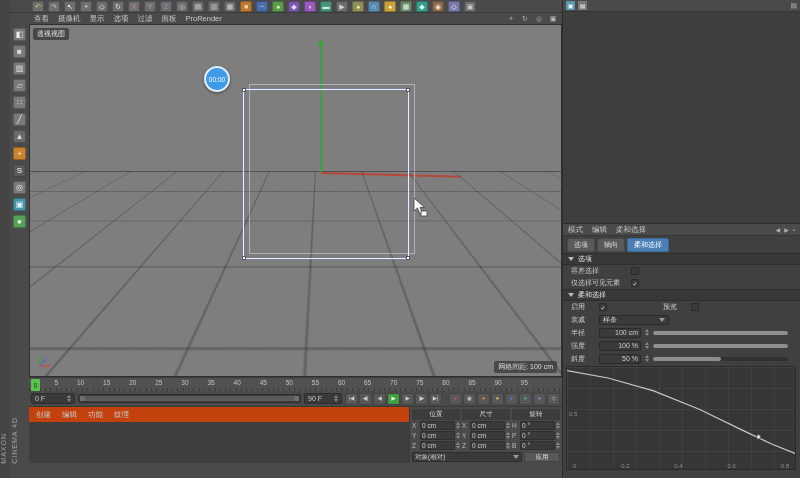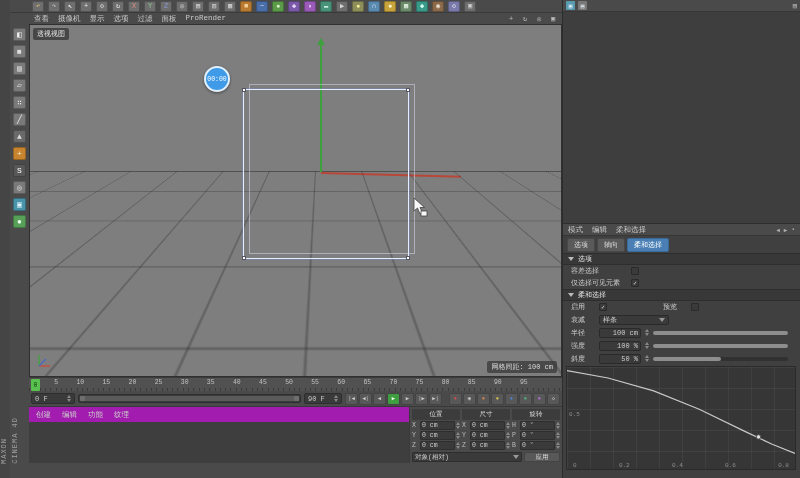--- a/index.html
+++ b/index.html
@@ -1,17 +1,17 @@
 <!DOCTYPE html>
 <html><head>
 <meta charset="utf-8">
 <style>
   *{margin:0;padding:0;box-sizing:border-box}
   html,body{width:800px;height:478px;overflow:hidden;background:#4a4a4a}
-  #root{position:relative;width:668px;height:478px;font-family:Liberation Mono, monospace;color:#ccc;font-size:8px}
+  #root{position:relative;width:668px;height:478px;font-family:Liberation Sans, sans-serif;color:#ccc;font-size:8px}
   .abs{position:absolute}
 
   
   #brand-strip{left:0;top:0;width:10px;height:478px;background:#454545}
   .brand-text{position:absolute;writing-mode:vertical-rl;transform:rotate(180deg);font-size:7px;color:#a0a0a0;letter-spacing:1px;white-space:nowrap}
   #brand-maxon{left:0;bottom:14px}
   #brand-cinema{left:11px;bottom:14px}
 
   
   #top-toolbar{left:10px;top:0;width:552px;height:13px;background:#4a4a4a;border-bottom:1px solid #3a3a3a;display:flex;align-items:center;gap:4px;padding-left:22px;overflow:hidden}
@@ -61,21 +61,21 @@
   .spin .up{border-bottom:3px solid #888}
   .spin .dn{border-top:3px solid #888}
   #range-slider{flex:1;height:9px;background:#3c3c3c;border:1px solid #2e2e2e;border-radius:2px;position:relative}
   #range-fill{position:absolute;left:1px;top:1px;bottom:1px;right:1px;background:#5a5a5a;border-radius:1px}
   #range-fill:before,#range-fill:after{content:"";position:absolute;top:0;bottom:0;width:5px;background:#6e6e6e;border-radius:1px}
   #range-fill:before{left:0} #range-fill:after{right:0}
   .btn-row{display:flex;gap:1px;flex:0 0 auto}
   .t-btn{width:13px;height:12px;background:#585858;border:1px solid #444;border-radius:2px;color:#ccc;font-size:5.5px;display:flex;align-items:center;justify-content:center;line-height:1}
 
   
-  #material-manager{left:29px;top:406px;width:380px;height:57px;background:#a21caf;border-top:1px solid #383838}
+  #material-manager{left:29px;top:406px;width:380px;height:57px;background:#c2410c;border-top:1px solid #383838}
   #mm-tabs{display:flex;gap:11px;padding:3px 7px;font-size:7.5px;color:#c8c8c8}
   #mm-body{position:absolute;left:0;top:15px;right:0;bottom:0;background:#3e3e3e}
 
   #coordinate-manager{left:409px;top:406px;width:153px;height:57px;background:#4a4a4a;border-left:1px solid #3a3a3a;border-top:1px solid #383838;font-size:6.5px;padding:2px}
   #coord-cols{display:flex;gap:2px}
   .coord-col{flex:1}
   .coord-title{background:#3c3c3c;color:#ddd;text-align:center;padding:1px 0;border-radius:1px;margin-bottom:1px}
   .coord-row{display:flex;align-items:center;gap:1px;margin-bottom:1px}
   .coord-axis{width:7px;color:#bbb}
   .coord-value{flex:1;background:#3a3a3a;border:1px solid #2e2e2e;border-radius:1px;color:#ccc;padding:0 1px;height:9px;display:flex;align-items:center;overflow:hidden;white-space:nowrap}

